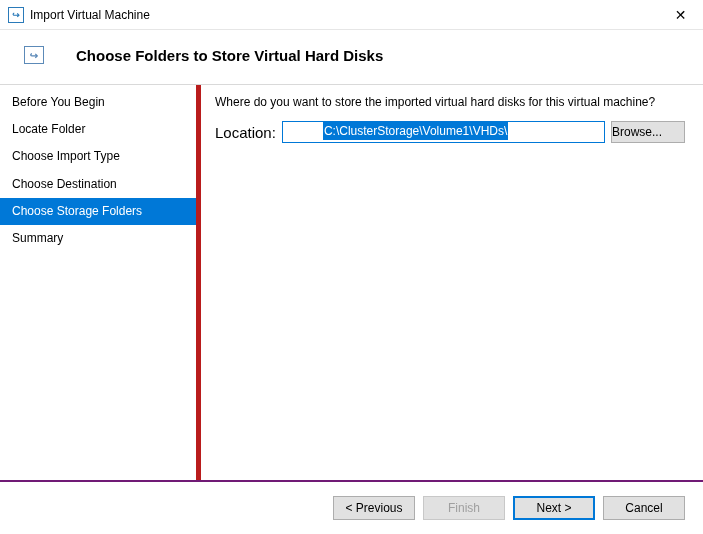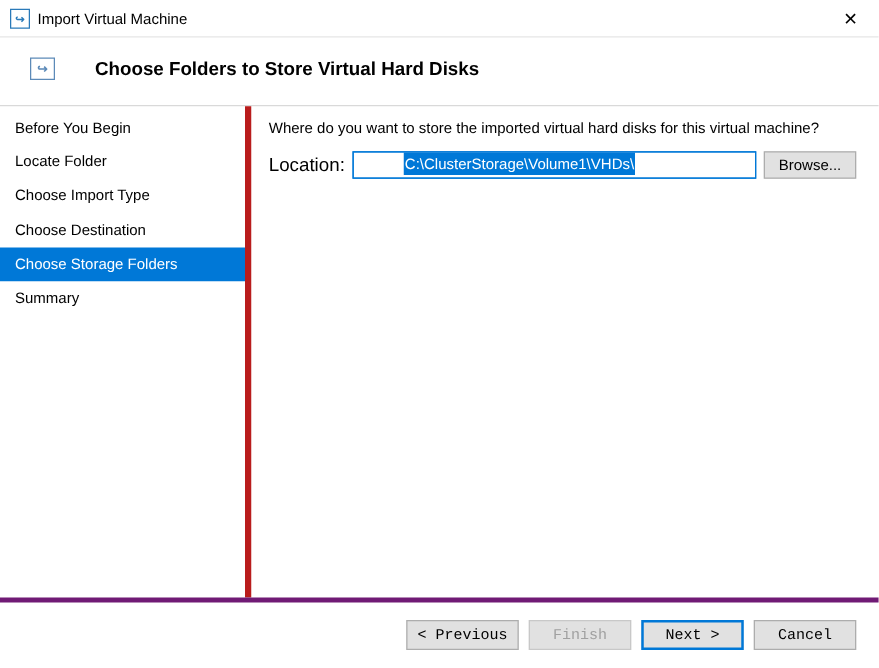--- a/index.html
+++ b/index.html
@@ -139,32 +139,30 @@
     line-height: 18px;
     padding: 0 1px;
     margin-left: 38px;
   }
   .browse-btn {
     height: 22px;
     width: 74px;
     background: #e1e1e1;
     border: 1px solid #adadad;
     font-size: 12px;
-    text-align: center;
     line-height: 20px;
   }
 
   
   .footer {
-    border-top: 4px solid #701a75;
+    border-top: 2px solid #701a75;
     padding: 14px 18px;
     display: flex;
     justify-content: flex-end;
     gap: 8px;
-    font-family: Liberation Mono, monospace;
   }
   .btn {
     min-width: 82px;
     height: 24px;
     background: #e1e1e1;
     border: 1px solid #adadad;
     font-size: 12px;
     text-align: center;
     line-height: 22px;
     padding: 0 8px;

